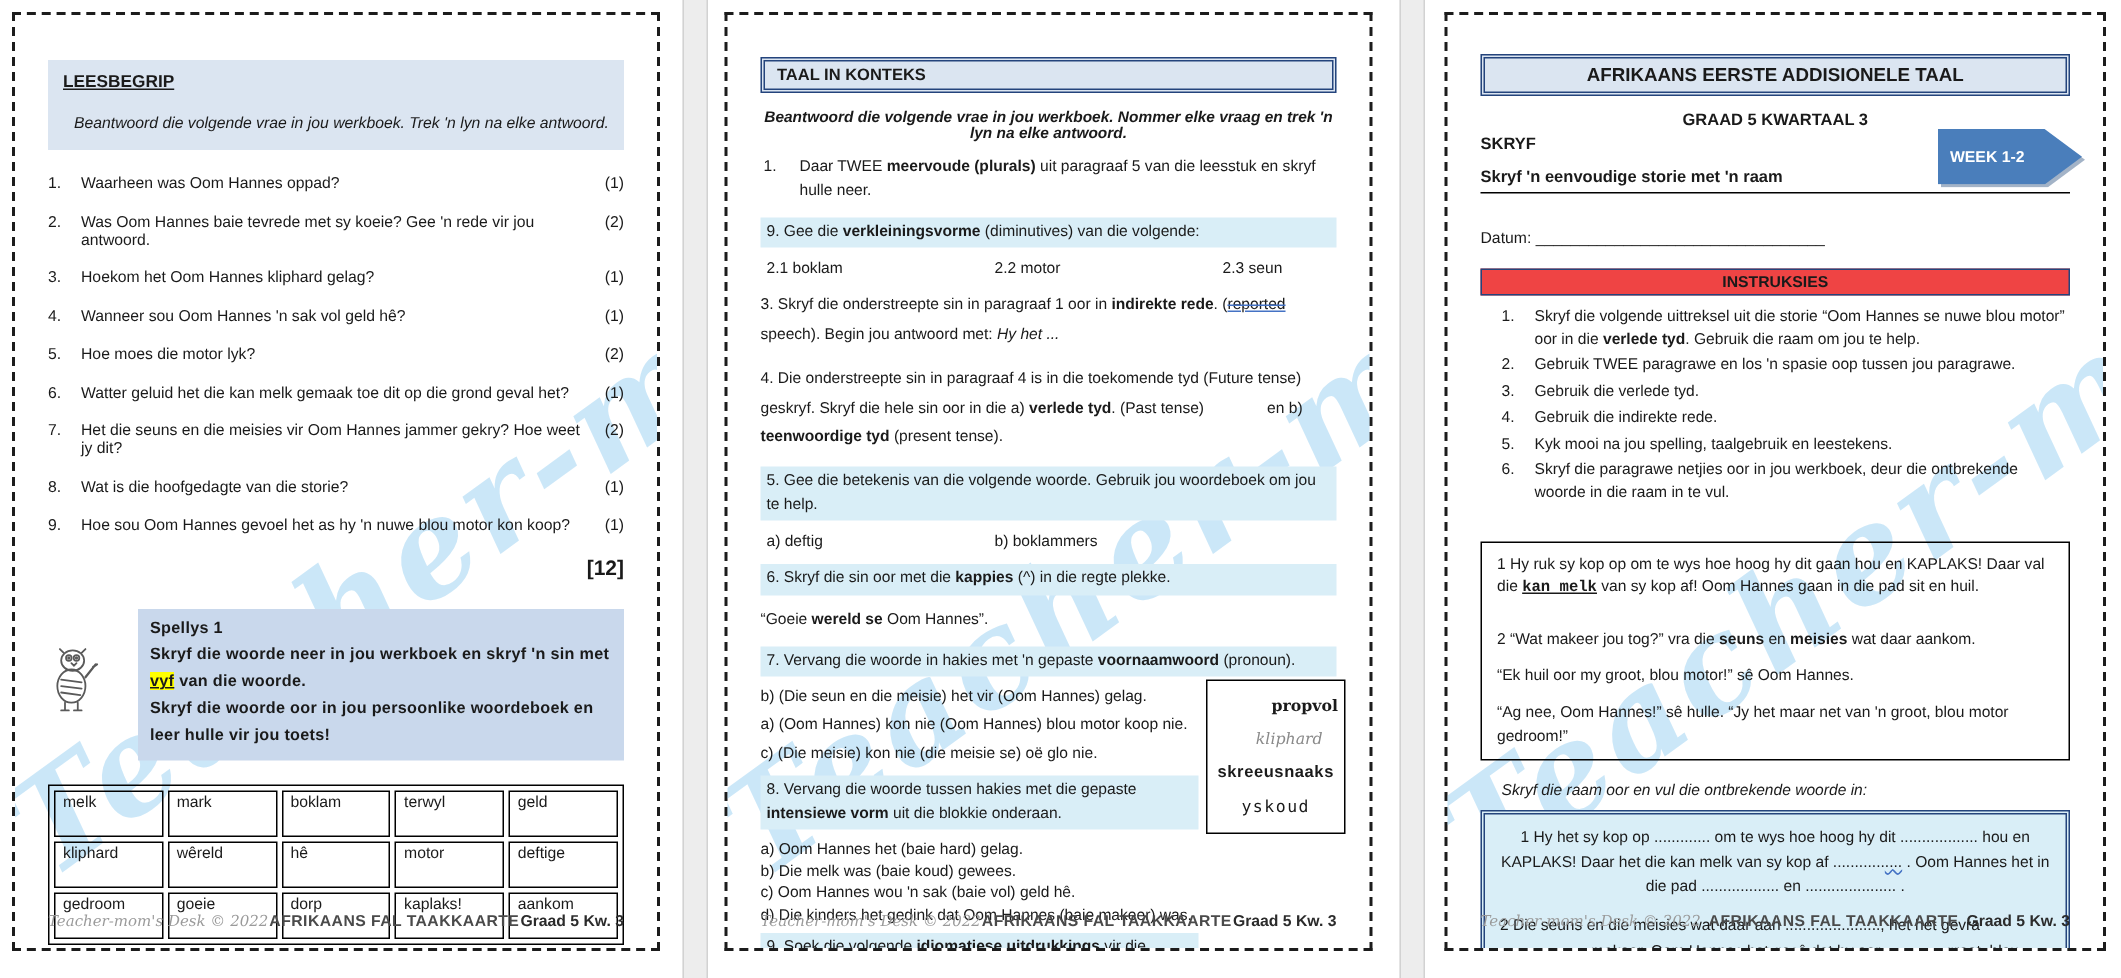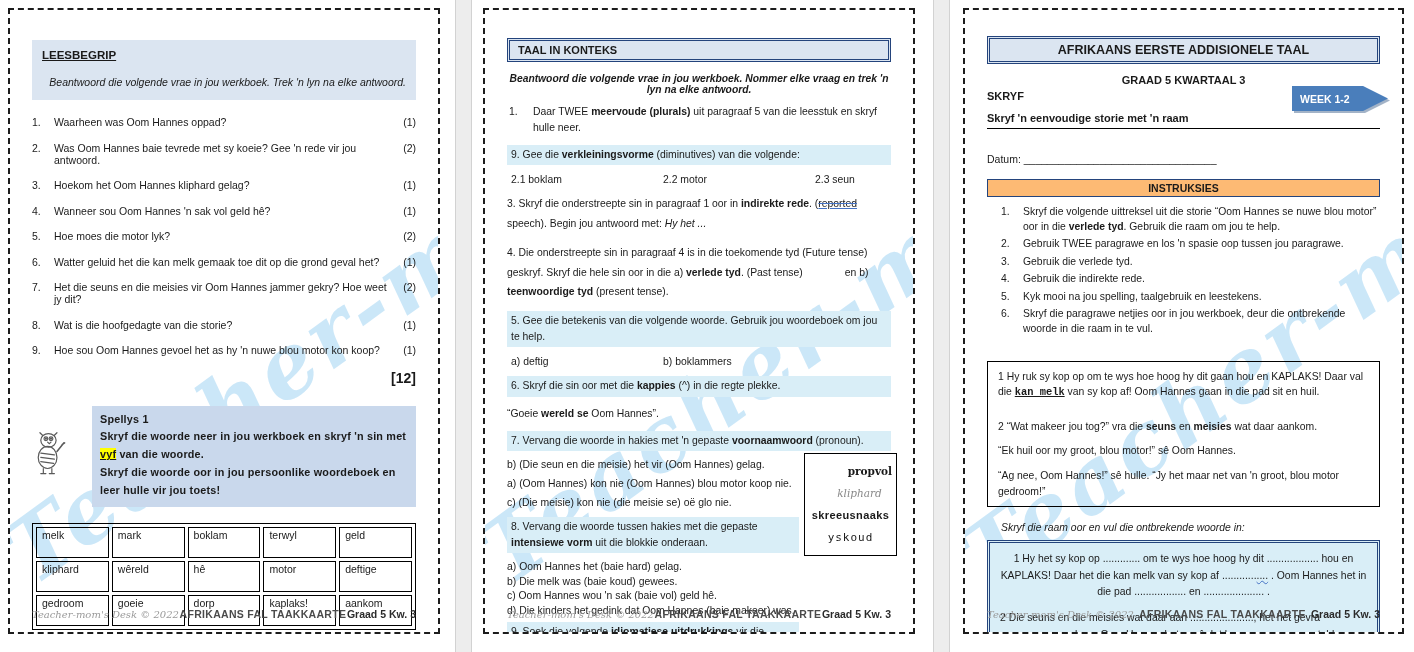--- a/index.html
+++ b/index.html
@@ -77,29 +77,29 @@
     font-size:10.5px; padding-left:18px; }
   .bw3 { font-weight:bold; font-size:11px; letter-spacing:0.4px; }
   .bw4 { font-family:"DejaVu Sans Mono", monospace; font-size:11px; letter-spacing:1px; }
 
   
   .hbox3 { border:3px double #24447c; background:#dbe5f1; text-align:center;
     font-weight:bold; font-size:12.5px; padding:4px; margin-top:10px; }
   .grade { text-align:center; font-weight:bold; font-size:11px; margin-top:10px; }
   .weekwrap { position:absolute; right:14px; top:76px; z-index:12;
     filter:drop-shadow(2px 2px 0 rgba(140,160,185,0.8)); }
-  .weekbanner { width:96px; height:25px; background:#4a7ebb;
+  .weekbanner { width:96px; height:37px; background:#4a7ebb;
     clip-path:polygon(0 0,74% 0,100% 50%,74% 100%,0 100%);
     color:#fff; font-weight:bold; font-size:10.5px; display:flex; align-items:center;
     padding-left:8px; }
   .skryf { font-weight:bold; font-size:11px; margin-top:4px; }
   .task { font-weight:bold; font-size:11px; border-bottom:1px solid #000;
     padding-bottom:4px; margin-top:10px; }
   .datum { font-size:10.5px; margin-top:24px; }
-  .instrbox { background:#fdba74; border:1px solid #24447c; text-align:center;
+  .instrbox { background:#ef4444; border:1px solid #24447c; text-align:center;
     font-weight:bold; font-size:10.5px; padding:2px; margin-top:14px; }
   .ilist { margin-top:8px; }
   .irow { display:flex; font-size:10.4px; line-height:1.4; margin-top:3px; padding-left:14px; }
   .irow .in { flex:0 0 22px; }
   .irow .itx { flex:1; }
   .storybox { border:1.5px solid #000; padding:7px 10px; margin-top:24px;
     font-size:10.4px; line-height:1.5; }
   .storybox p { margin-top:9px; } .storybox p:first-child { margin-top:0; }
   .bu { font-weight:bold; text-decoration:underline;font-family:Liberation Mono, monospace; }
   .caption { font-style:italic; font-size:10.4px; margin-top:15px; padding-left:14px; }

